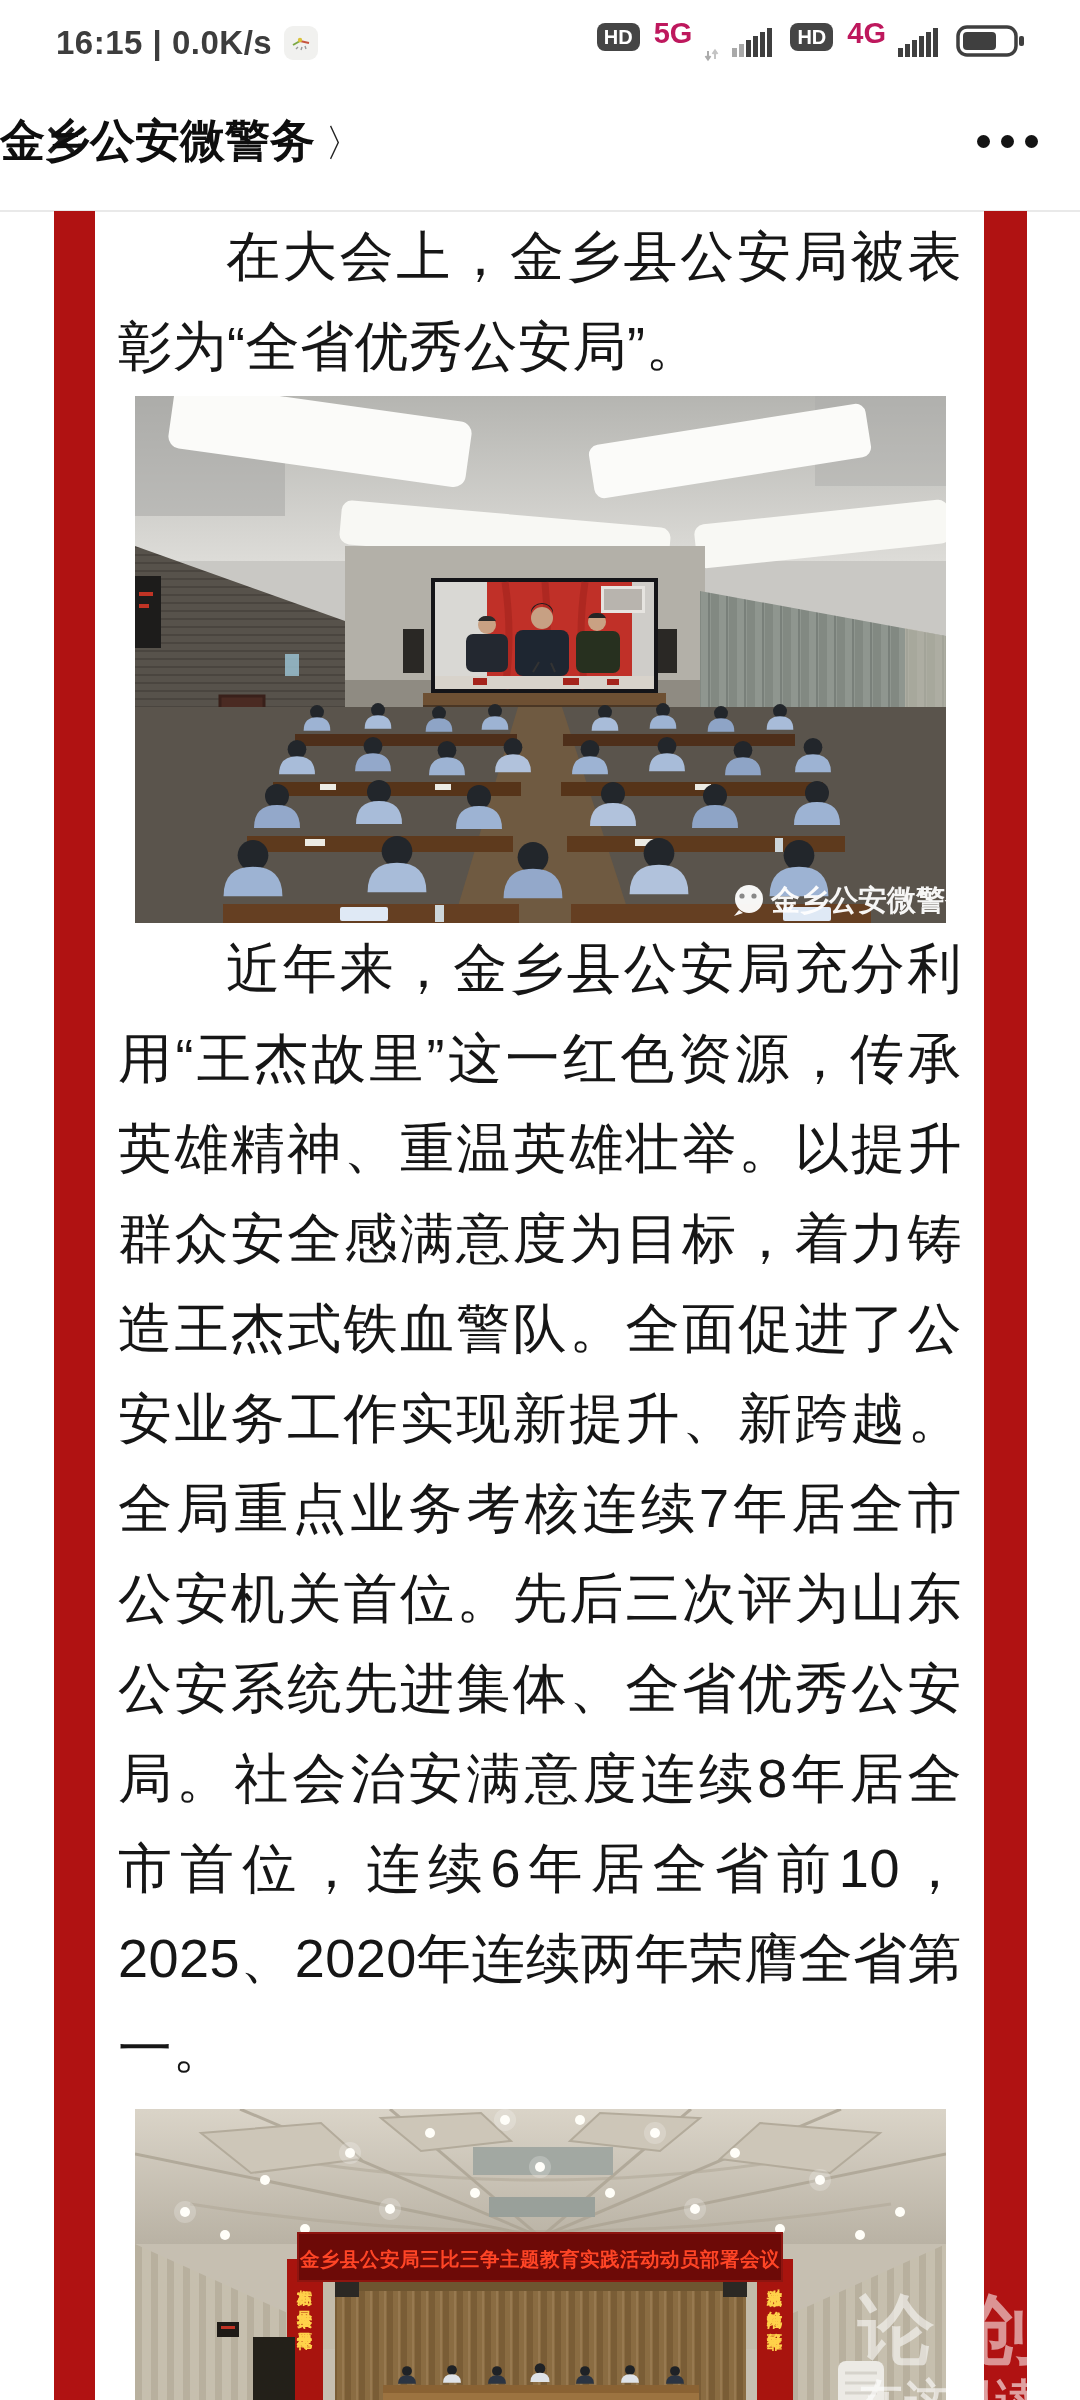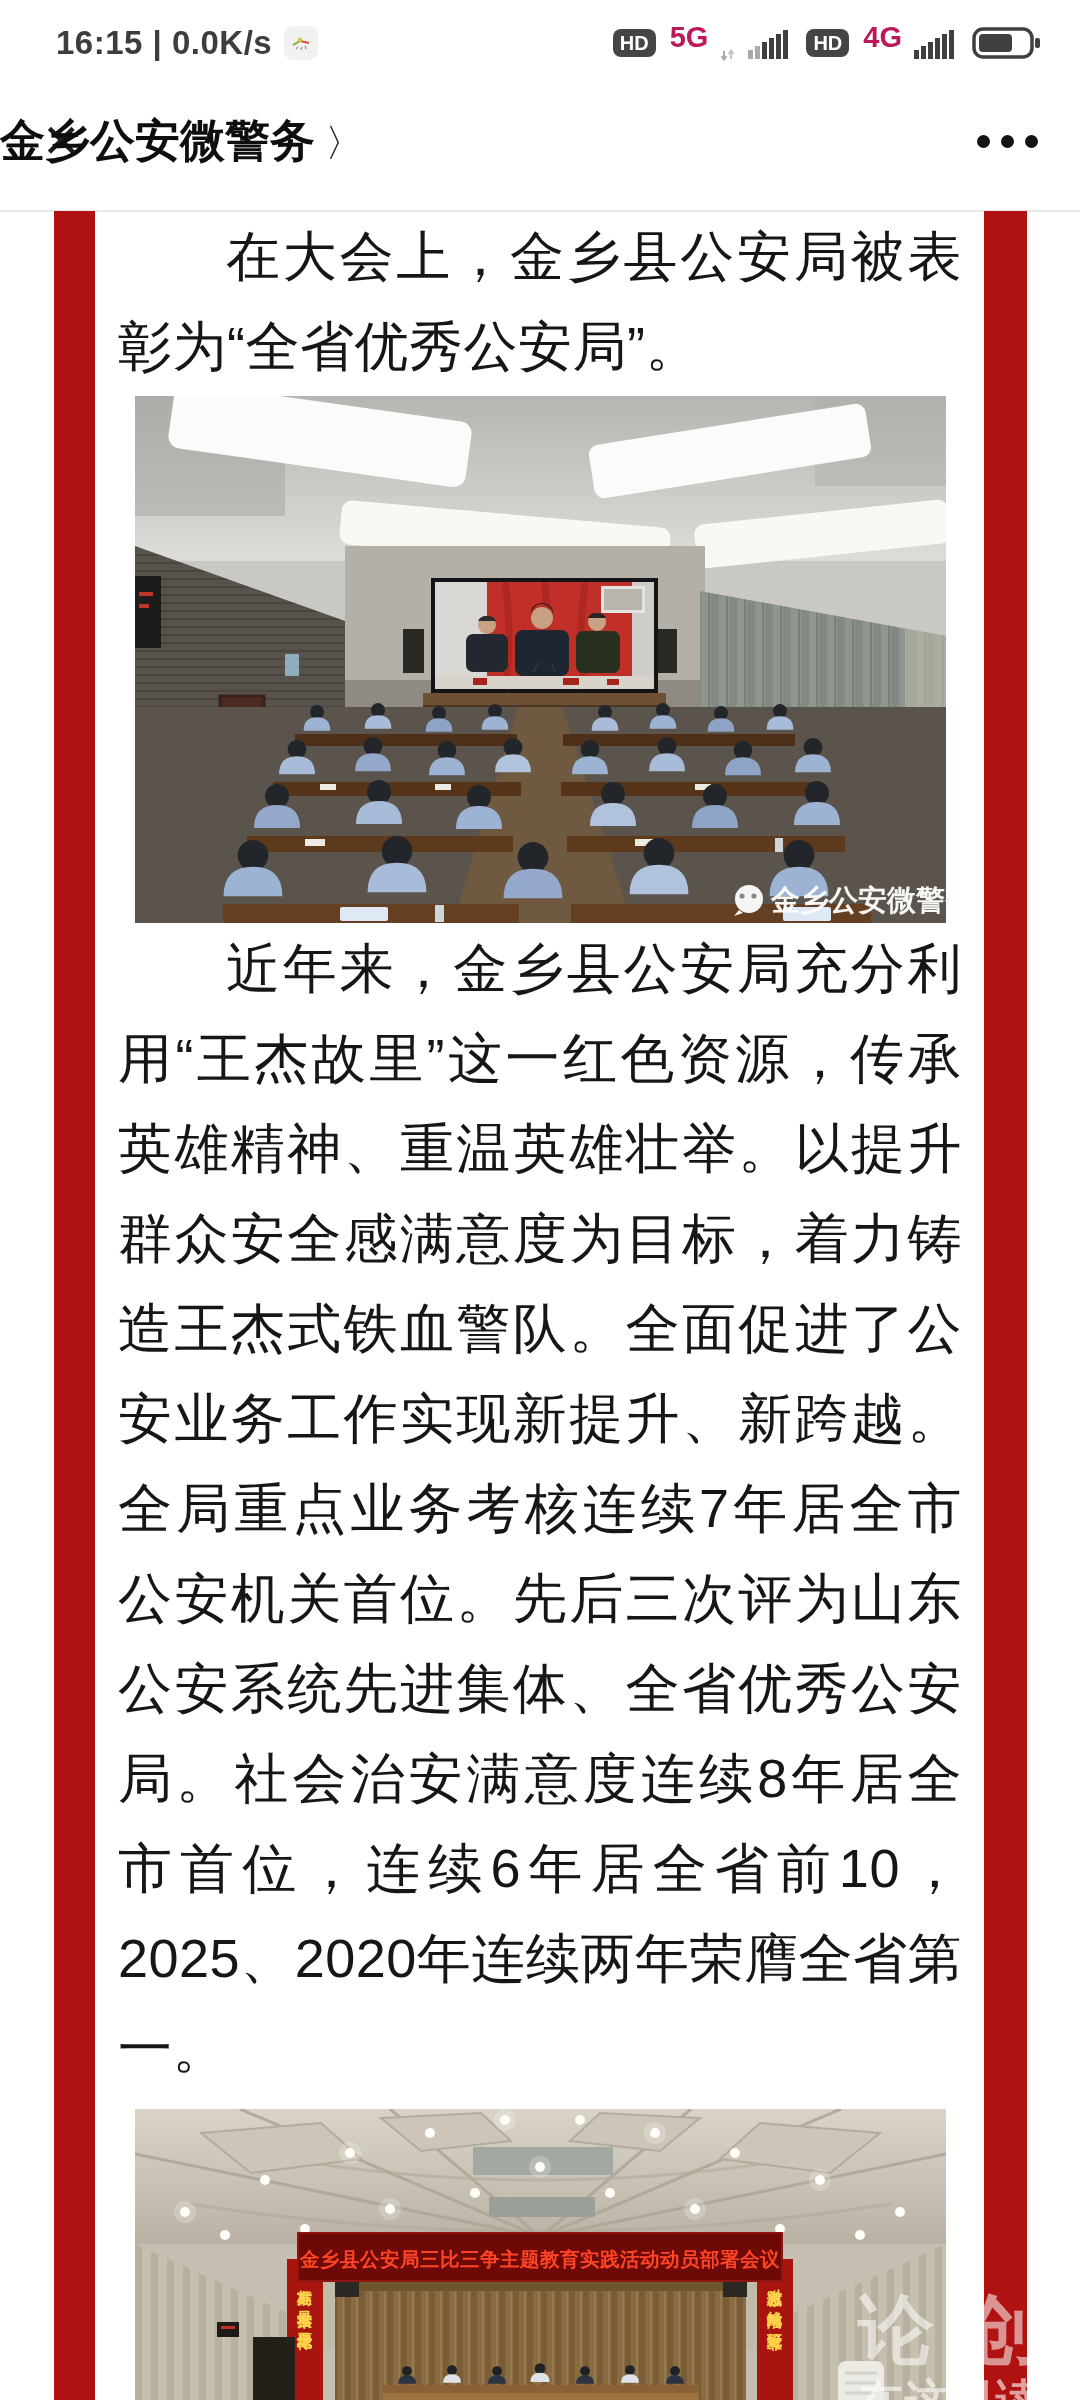--- a/index.html
+++ b/index.html
@@ -2,27 +2,27 @@
 <html><head>
 <meta charset="utf-8">
 <style>
   html,body{margin:0;padding:0;}
   body{
     width:1080px;height:2400px;position:relative;background:#ffffff;
     font-family:"Liberation Sans","DejaVu Sans",sans-serif;overflow:hidden;
   }
   
   .status-bar{
-    position:absolute;top:0;left:0;right:0;height:72px;
+    position:absolute;top:0;left:0;right:16px;height:72px;
     display:flex;align-items:center;box-sizing:border-box;
     padding:14px 38px 0 56px;color:#3d3d3d;
   }
   .sb-left{display:flex;align-items:center;gap:12px;font-size:33px;font-weight:600;letter-spacing:.5px;}
   .sb-app-icon{width:34px;height:34px;border-radius:9px;background:#f1f1ef;display:flex;align-items:center;justify-content:center;}
-  .sb-right{margin-left:auto;display:flex;align-items:center;gap:12px;}
+  .sb-right{margin-left:auto;display:flex;align-items:flex-start;gap:12px;}
   .hd-badge{background:#454545;color:#fff;border-radius:8px;font-size:20px;font-weight:800;padding:4px 7px;line-height:1;}
   .net-label{font-size:29px;font-weight:600;color:#be185d;margin-left:2px;position:relative;top:-6px;}
   
   .navbar{position:absolute;top:72px;left:0;right:0;height:138px;display:flex;align-items:center;padding:0 42px;box-sizing:border-box;background:#fff;}
   .nav-close{font-size:46px;color:#1c1c1c;font-weight:400;line-height:1;cursor:pointer;}
   .nav-title-wrap{position:absolute;left:0;right:0;text-align:left;font-size:45px;font-weight:700;color:#0e0e0e;}
   .nav-chevron{font-weight:400;font-size:38px;color:#222;margin-left:10px;}
   .nav-more{margin-left:auto;display:flex;gap:11px;cursor:pointer;}
   .nav-more i{width:13px;height:13px;border-radius:50%;background:#141414;display:block;}
   .nav-divider{position:absolute;top:210px;left:0;width:1080px;height:2px;background:#e9e9e9;}

